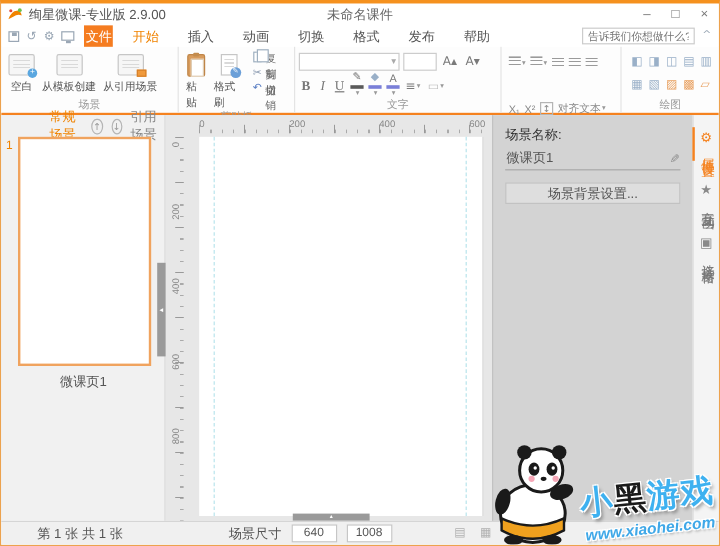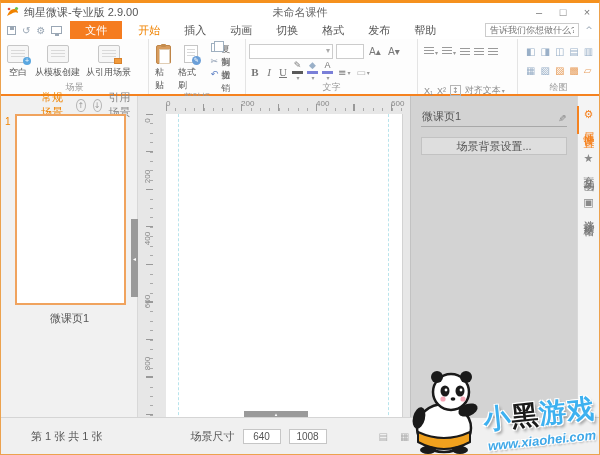--- a/index.html
+++ b/index.html
@@ -14,21 +14,21 @@
   .win-controls{ margin-left:auto; display:flex; z-index:2; }
   .win-controls span{ width:24px; text-align:center; color:#777; font-size:11px; line-height:16px; cursor:default;}
 
   
   .menubar{ height:18px; display:flex; align-items:center; background:#fff; flex:0 0 auto; }
   .qat{ display:flex; align-items:center; gap:6px; padding:0 8px 0 6px; color:#9aa7b5; font-size:10px;}
   .i-disk{ width:9px; height:9px; border:1px solid #9aa7b5; position:relative;}
   .i-disk::after{ content:""; position:absolute; left:2px; top:0; width:4px; height:3px; background:#9aa7b5;}
   .i-mon{ width:11px; height:8px; border:1px solid #9aa7b5; position:relative;}
   .i-mon::after{ content:""; position:absolute; left:3px; bottom:-3px; width:4px; height:2px; background:#9aa7b5;}
-  .file-btn{ background:#f57c20; color:#fff; font-size:11px; padding:2px 15px; margin-right:4px;}
+  .file-btn{ background:#f57c20; color:#fff; font-size:11px; padding:2px 1px; margin-right:4px;}
   .rtab{ font-size:11px; color:#555; padding:2px 12px; cursor:default;}
   .rtab.active{ color:#f08300; }
   .tellme{ margin-left:auto; width:94px; height:14px; border:1px solid #ccc; font-size:9px; color:#999; padding:0 4px; outline:none;}
   .collapse{ width:20px; text-align:center; color:#9aa7b5; font-size:9px;}
 
   
   .ribbon{ height:57px; display:flex; background:#fdfdfd; border-bottom:2px solid #f5821f; flex:0 0 auto;}
   .group{ display:flex; flex-direction:column; border-right:1px solid #e4e4e4; padding-top:2px;}
   .group-body{ flex:1; display:flex; align-items:flex-start; padding:1px 3px 0;}
   .group-label{ text-align:center; font-size:9px; color:#999; height:12px; line-height:11px;}
@@ -113,21 +113,21 @@
 
   .strip{ width:22px; background:#f4f4f4; border-left:1px solid #d8d8d8; display:flex; flex-direction:column;
           align-items:center; padding-top:10px; gap:16px; flex:0 0 auto;}
   .vtab{ position:relative; display:flex; flex-direction:column; align-items:center; gap:3px; width:100%; padding:3px 0; cursor:default;}
   .vtab .ic{ font-size:11px; color:#8a8a8a; line-height:11px;}
   .vtab .vt{ writing-mode:vertical-lr; text-orientation:upright; font-size:11px; letter-spacing:2px; color:#777;}
   .vtab.active .ic, .vtab.active .vt{ color:#f5821f;}
   .vtab.active::before{ content:""; position:absolute; left:-1px; top:0; bottom:0; width:2px; background:#f5821f;}
 
   
-  .status{ height:37px; background:#f0f0f0; border-top:1px solid #d5d5d5; display:flex; align-items:center;
+  .status{ height:20px; background:#f0f0f0; border-top:1px solid #d5d5d5; display:flex; align-items:center;
            font-size:11px; color:#555; flex:0 0 auto;}
   .st-page{ margin-left:30px; }
   .st-size{ margin-left:88px; display:flex; align-items:center; gap:8px;}
   .st-input{ width:38px; height:15px; border:1px solid #c6c6c6; background:#fff; font-size:10px;
              text-align:center; color:#555; font-family:inherit;}
   .st-icons{ margin-left:52px; display:flex; gap:12px; color:#b0b0b0; font-size:10px;}
 
   
   .wm{ position:absolute; right:0; bottom:0; width:205px; height:100px; z-index:10; pointer-events:none;}
   .wm-panda{ position:absolute; left:12px; bottom:0;}
@@ -340,20 +340,21 @@
         <span class="vl" style="top:58px">200</span>
         <span class="vl" style="top:120px">400</span>
         <span class="vl" style="top:183px">600</span>
         <span class="vl" style="top:245px">800</span>
       </div>
       <div class="page"></div>
       <div class="hscroll glyph">▴</div>
     </div>
 
     <div class="rightpanel">
+      <div class="rp-label">场景名称:</div>
       <div class="rp-name">
         <span>微课页1</span>
         <span class="pencil glyph">✎</span>
       </div>
       <button class="rp-btn">场景背景设置...</button>
     </div>
 
     <div class="strip">
       <div class="vtab active">
         <span class="ic glyph">⚙</span>

